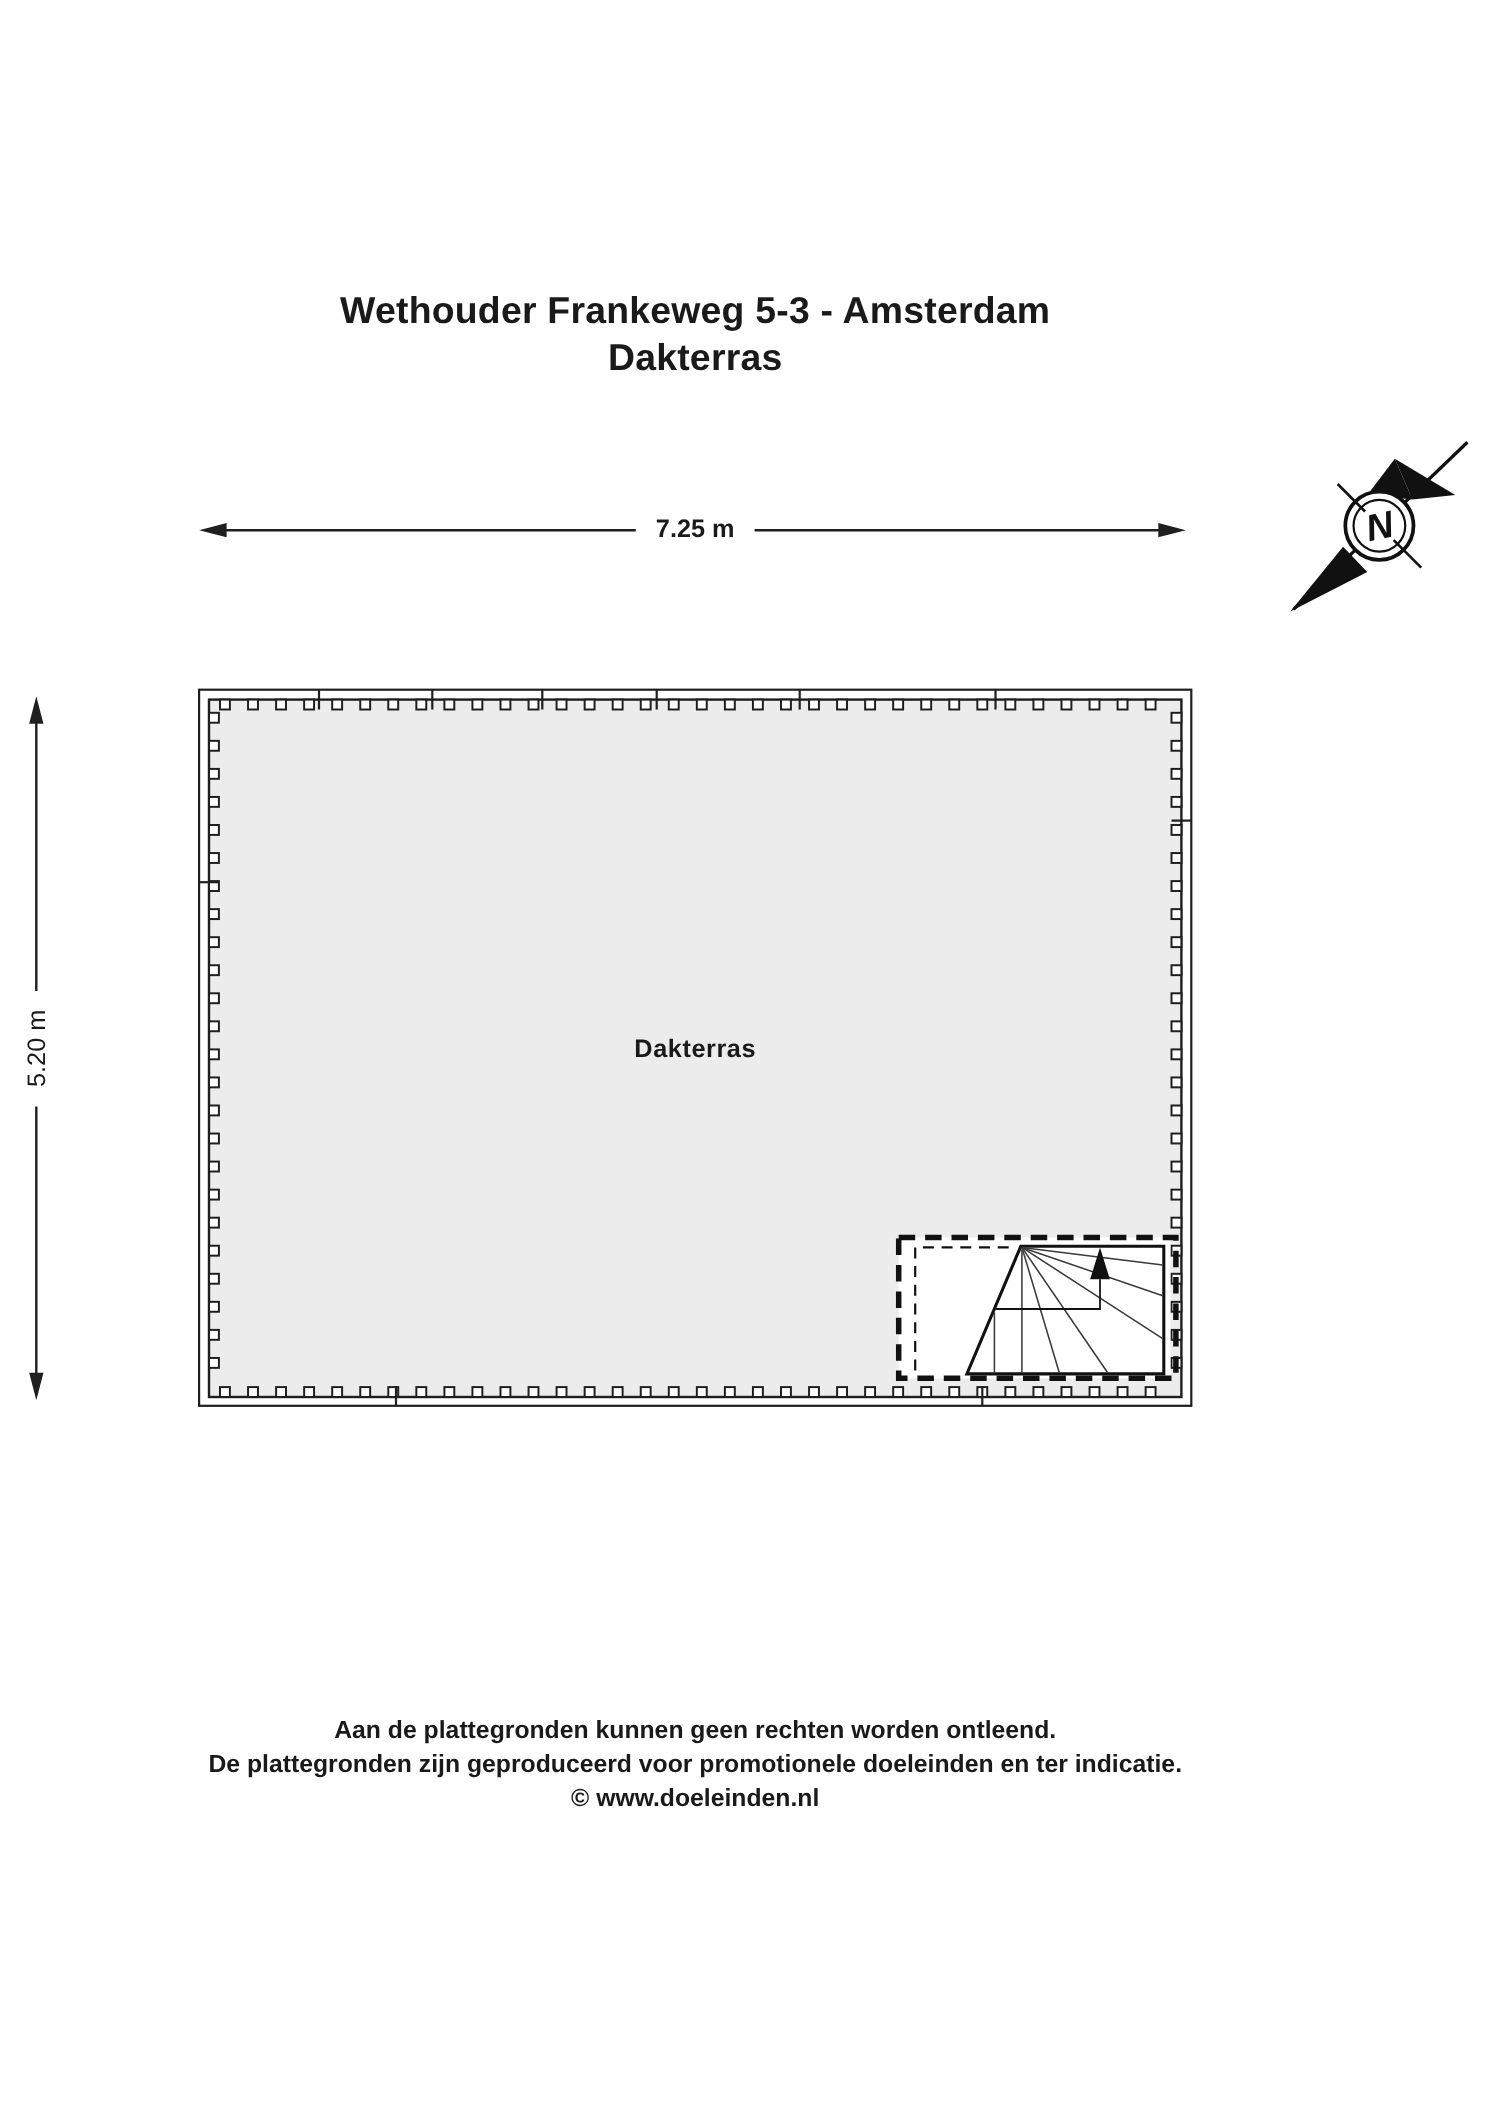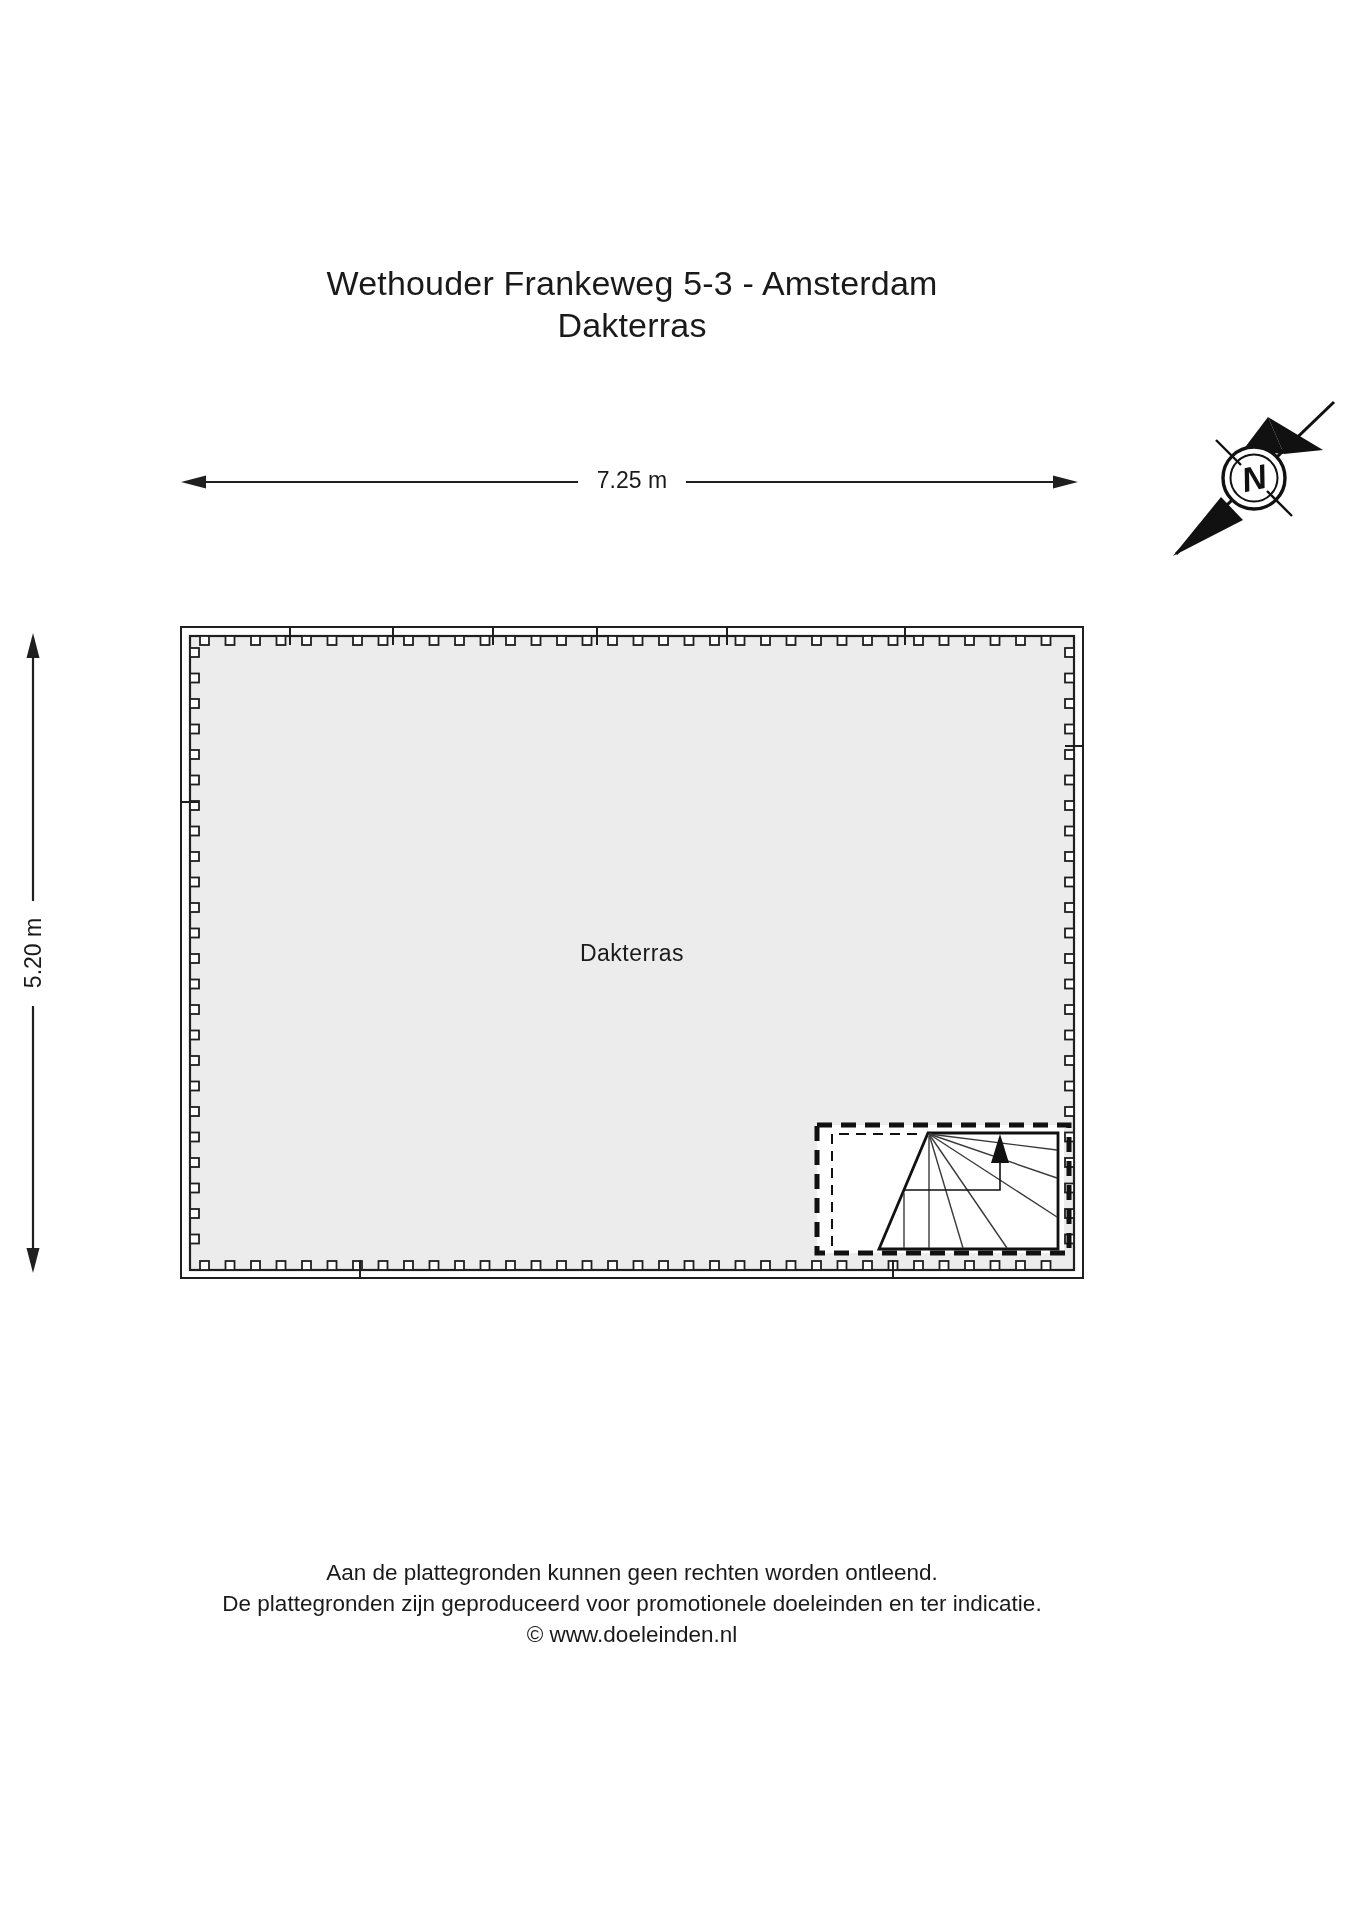--- a/index.html
+++ b/index.html
@@ -2,22 +2,22 @@
 <html><head>
 <meta charset="utf-8">
 <style>
   html,body{margin:0;padding:0;}
   body{
     width:1358px;height:1920px;background:#ffffff;position:relative;
     font-family:"Liberation Sans", sans-serif;color:#1a1a1a;overflow:hidden;
   }
   .page{position:absolute;left:0;top:0;width:1358px;height:1920px;}
   svg.plan-canvas{position:absolute;left:0;top:0;}
-  .centered-col{position:absolute;left:0;width:1264px;text-align:center;}
-  .title-block{top:262px;font-weight:normal;font-size:34px;line-height:42px;letter-spacing:0.2px;}
+  .centered-col{position:absolute;left:0;width:1264px;text-align:center;font-weight:bold;}
+  .title-block{top:262px;font-weight:bold;font-size:34px;line-height:42px;letter-spacing:0.2px;}
   .dim-h-label{top:467px;font-size:23px;}
   .dim-v-label{
     position:absolute;left:33px;top:953px;font-size:23px;white-space:nowrap;
     transform:translate(-50%,-50%) rotate(-90deg);
   }
   .room-label{top:940px;font-size:23px;letter-spacing:0.5px;}
   .footer-block{top:1557px;font-size:22.5px;line-height:31px;}
   .compass-n{
     font-family:"Liberation Sans", sans-serif;
     font-style:italic;font-weight:bold;font-size:34px;

